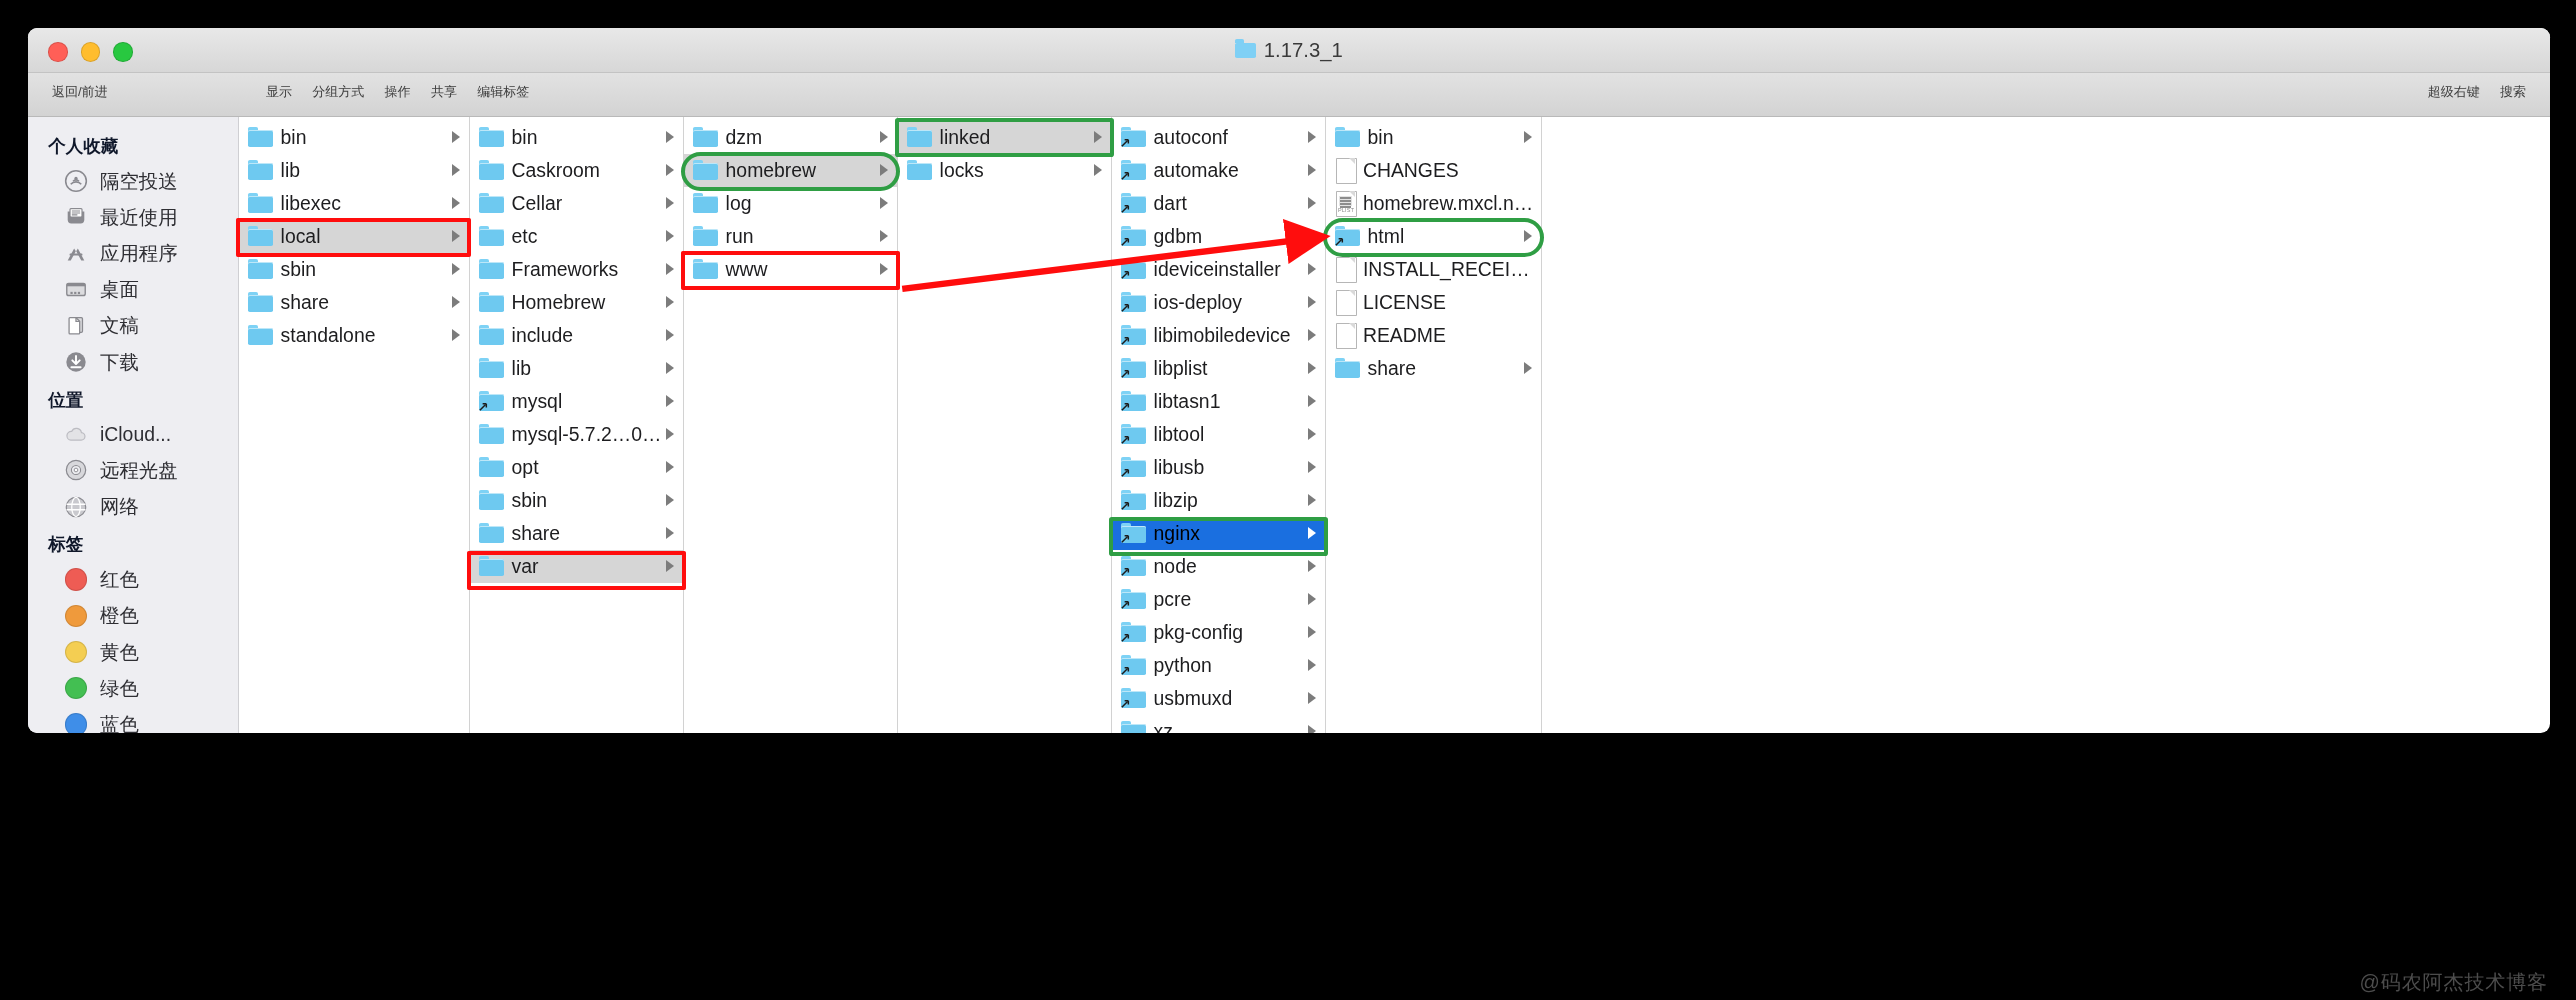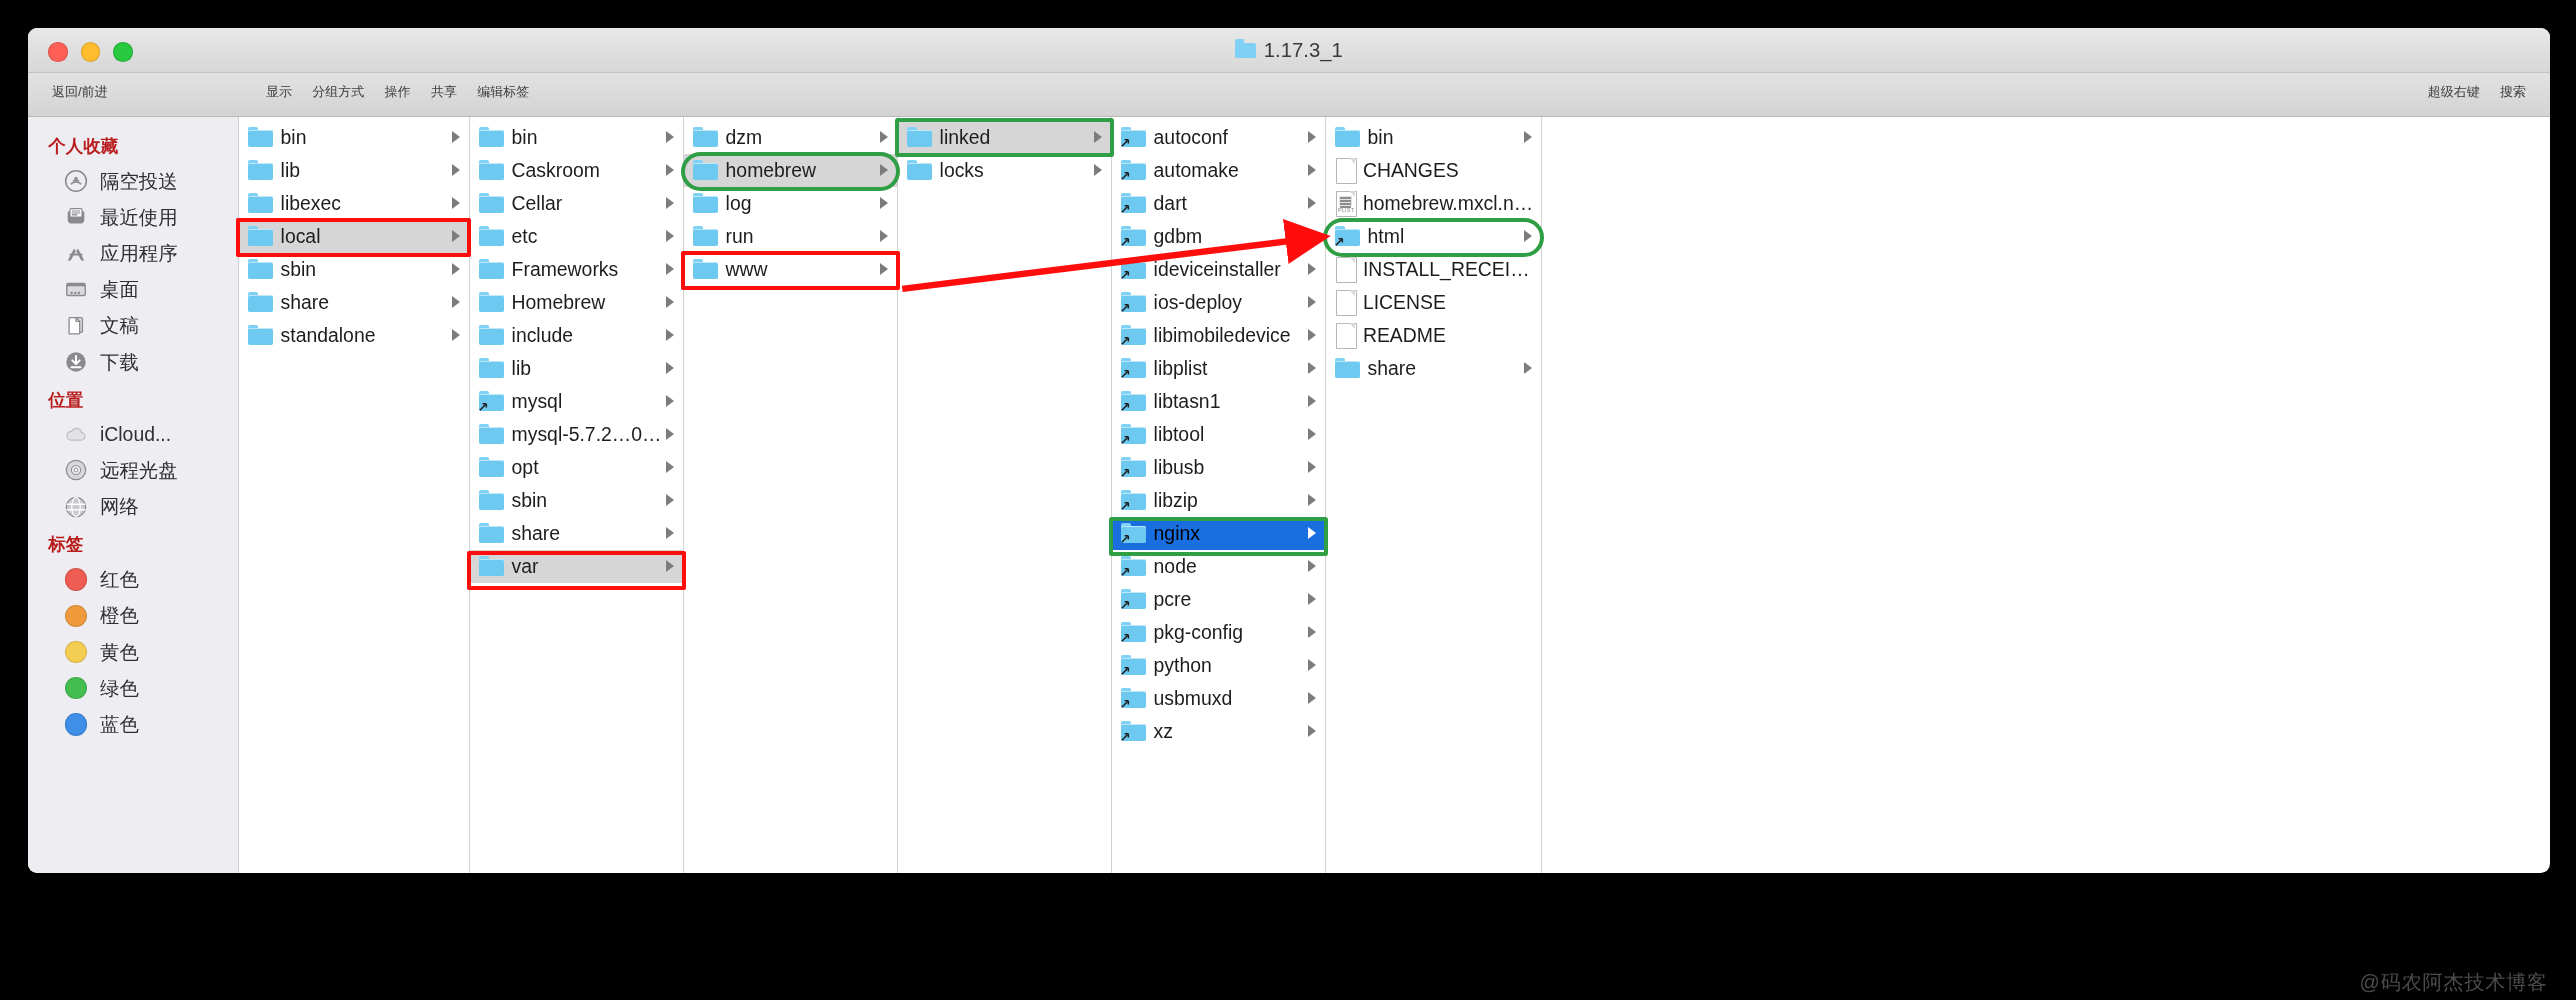--- a/index.html
+++ b/index.html
@@ -2,21 +2,21 @@
 <html style="font-size:14.8px"><head>
 <meta charset="utf-8">
 <style>
   html,body{margin:0;padding:0;background:#000;}
   body{width:2576px;height:1001px;overflow:hidden;font-family:"Liberation Sans","DejaVu Sans",sans-serif;}
 
   #screen{position:relative;width:2576px;height:1001px;background:#000;}
 
   
   #window{
-    position:absolute;left:28px;top:28px;width:2522px;height:845px;
+    position:absolute;left:28px;top:28px;width:2522px;height:705px;
     background:#fff;border-radius:9.2px;overflow:hidden;
     box-shadow:0 3.7px 20.3px rgba(0,0,0,.55);
   }
 
   
   .titlebar{
     position:relative;height:44px;
     background:linear-gradient(to bottom,#e8e8e8,#d7d7d7);
     border-bottom:0.9px solid #c3c3c3;
   }
@@ -51,21 +51,21 @@
 
   
   .wbody{position:relative;height:813px;display:flex;}
 
   
   .sidebar{
     width:211px;flex:0 0 211px;background:#eeeef2;
     border-right:0.9px solid #cfcfd3;padding-top:9.2px;box-sizing:border-box;
     overflow:hidden;
   }
-  .sb-header{font-size:17.5px;color:#b91c1c;padding:7.4px 0 5.5px 20.3px;font-weight:bold;}
+  .sb-header{font-size:17.5px;color:#0f172a;padding:7.4px 0 5.5px 20.3px;font-weight:bold;}
   .sb-item{display:flex;align-items:center;gap:11px;padding:4.6px 0 4.6px 35px;font-size:19.4px;color:#2e2e33;}
   .sb-ico{width:26px;height:26px;flex:0 0 26px;display:flex;align-items:center;justify-content:center;}
   .dot{width:20.3px;height:20.3px;border-radius:50%;border:0.9px solid rgba(0,0,0,.12);}
 
   
   .cols{flex:1;display:flex;overflow:hidden;}
   .col{
     position:relative;background:#fff;border-right:0.9px solid #d2d2d2;
     padding-top:3.7px;box-sizing:border-box;overflow:hidden;
   }

